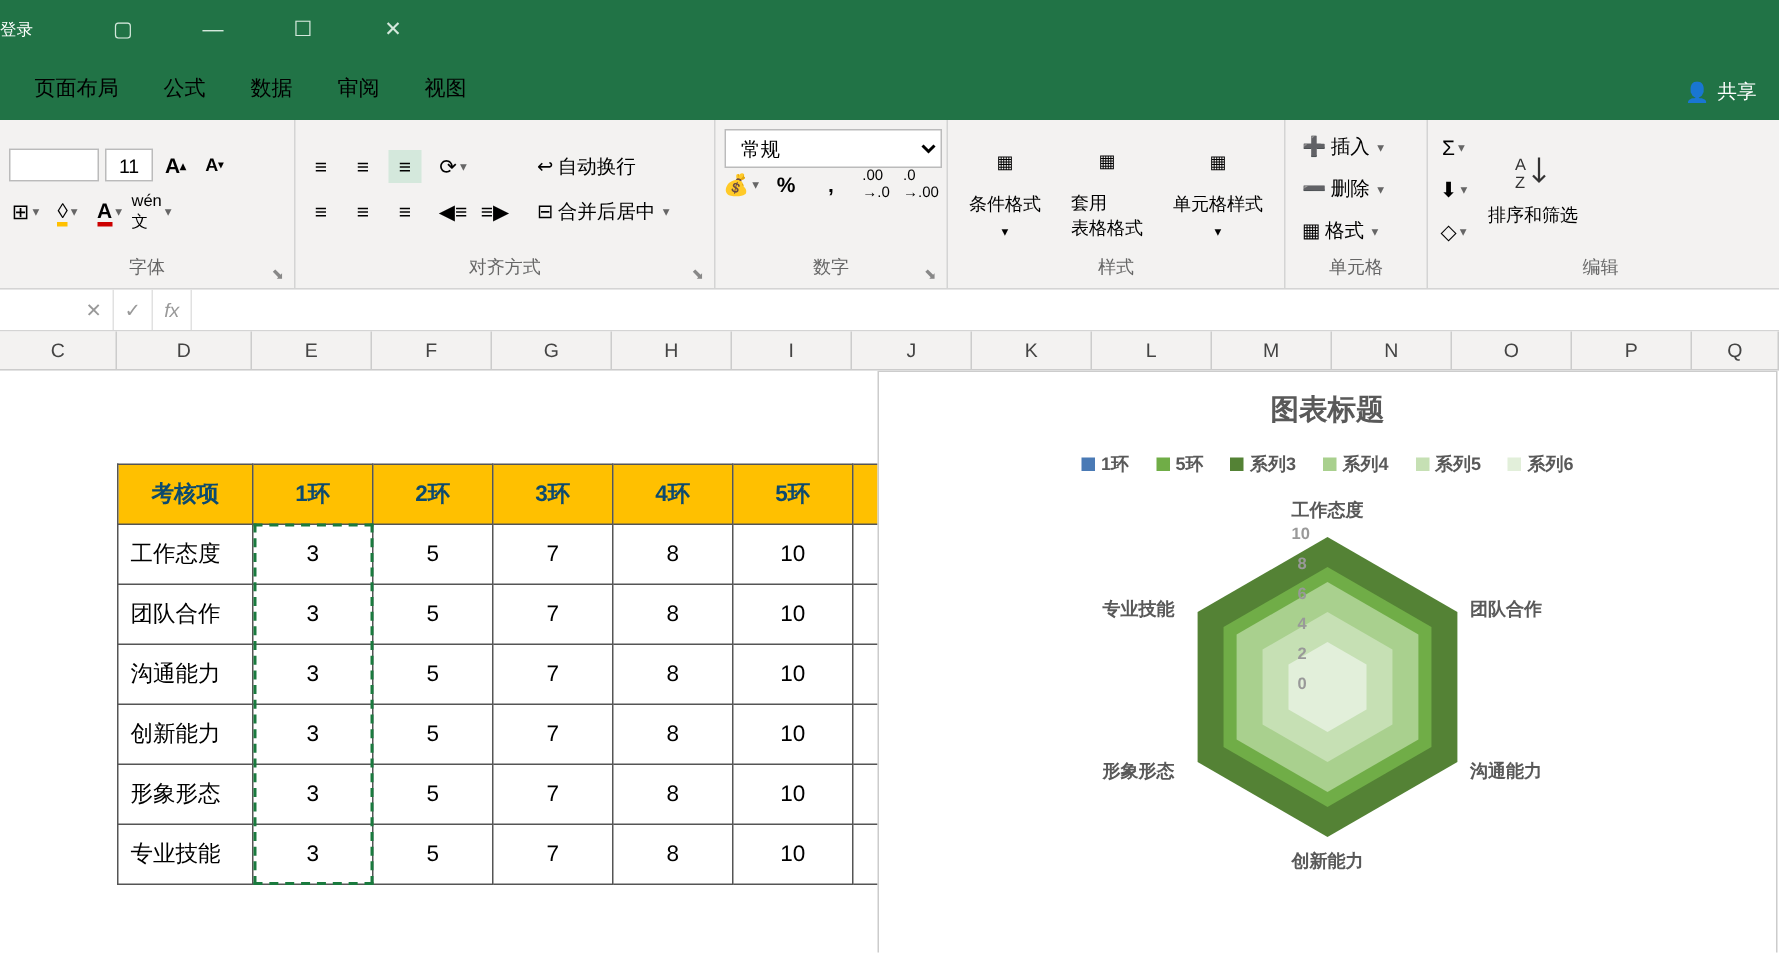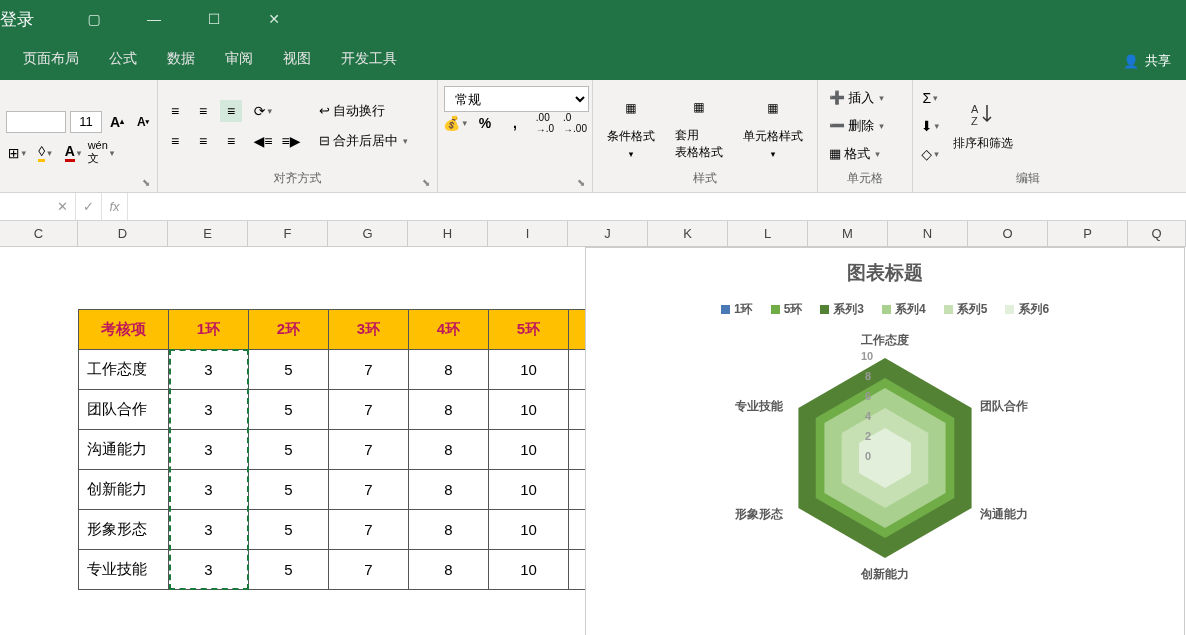--- a/index.html
+++ b/index.html
@@ -3,25 +3,25 @@
 <meta charset="utf-8">
 <style>
 * { box-sizing: border-box; margin: 0; padding: 0; font-family: "Microsoft YaHei", sans-serif; }
 body { background: #fff; width: 1186px; height: 635px; overflow: hidden; font-size: 13px; }
 
 
 .titlebar { background: #217346; height: 38px; display: flex; align-items: center; color: #fff; position: relative; }
 .title-text { flex: 1; text-align: center; font-size: 14px; color: #d4e8dc; }
 .titlebar-right { display: flex; align-items: center; gap: 20px; padding-right: 10px; }
 .win-ctrl { width: 40px; height: 38px; display: flex; align-items: center; justify-content: center; color: #d4e8dc; cursor: pointer; font-size: 14px; }
-.login-text { color: #fff; font-size: 17px; margin-right: 20px; }
+.login-text { color: #fff; font-size: 11px; margin-right: 20px; }
 
 
 .ribbon-tabs { background: #217346; height: 42px; display: flex; align-items: flex-end; padding-left: 8px; gap: 0; }
-.ribbon-tab { color: #e5e5e5; padding: 10px 15px 12px; font-size: 14px; cursor: pointer; }
+.ribbon-tab { color: #000000; padding: 10px 15px 12px; font-size: 14px; cursor: pointer; }
 .tell-me { color: #d4e8dc; display: flex; align-items: center; gap: 6px; padding: 10px 15px 12px; }
 .tell-me-bulb { width: 14px; height: 14px; border: 1.5px solid #d4e8dc; border-radius: 50%; position: relative; }
 .share-btn { margin-left: auto; color: #fff; padding: 10px 15px; display: flex; align-items: center; gap: 5px; }
 
 
 .ribbon { background: #f3f2f1; height: 113px; border-bottom: 1px solid #d4d4d4; display: flex; }
 .ribbon-group { border-right: 1px solid #d4d4d4; display: flex; flex-direction: column; padding: 4px 6px 2px; position: relative; }
 .ribbon-group-label { text-align: center; font-size: 12px; color: #666; padding: 3px 0; position: relative; }
 .ribbon-group-row { display: flex; align-items: center; gap: 4px; flex: 1; }
 .ribbon-group-col { display: flex; flex-direction: column; justify-content: center; gap: 3px; }
@@ -46,21 +46,21 @@
 
 .col-headers { height: 26px; display: flex; border-bottom: 1px solid #ccc; background: #f3f2f1; }
 .col-header { border-right: 1px solid #ccc; display: flex; align-items: center; justify-content: center; font-size: 13px; color: #444; }
 
 
 .sheet { position: relative; height: 388px; }
 
 
 .data-table { position: absolute; left: 78px; top: 62px; border-collapse: collapse; }
 .data-table th, .data-table td { border: 1px solid #555; padding: 0; height: 40px; width: 80px; text-align: center; font-size: 15px; }
-.data-table th { background: #ffc000; color: #be185d; font-weight: bold; }
+.data-table th { background: #ffc000; color: #0c4a6e; font-weight: bold; }
 .data-table td.name { text-align: left; padding-left: 8px; }
 
 
 .chart-box { position: absolute; left: 585px; top: 0; width: 600px; height: 433px; background: #fff; border: 1px solid #ccc; font-weight: bold; }
 .chart-title-el { text-align: center; font-size: 19px; color: #595959; margin-top: 12px; }
 .chart-legend { display: flex; justify-content: center; gap: 18px; margin-top: 15px; font-size: 12px; color: #595959; }
 .legend-item { display: flex; align-items: center; gap: 4px; }
 .legend-sw { width: 9px; height: 9px; }
 .radar-wrap { position: relative; width: 300px; height: 250px; margin: 10px auto 0; }
 .axis-label { position: absolute; font-size: 12px; color: #595959; white-space: nowrap; }
@@ -78,30 +78,29 @@
     <div class="win-ctrl">✕</div>
   </div>
 </div>
 
 <div class="ribbon-tabs">
   <div class="ribbon-tab">页面布局</div>
   <div class="ribbon-tab">公式</div>
   <div class="ribbon-tab">数据</div>
   <div class="ribbon-tab">审阅</div>
   <div class="ribbon-tab">视图</div>
-  <div class="ribbon-tab">开发工具</div>
   <div class="share-btn">
     <span>👤</span>
     <span>共享</span>
   </div>
 </div>
 
 <div class="ribbon">
 
-  <div class="ribbon-group" style="width:158px">
+  <div class="ribbon-group" style="width:197px">
     <div class="ribbon-group-row">
       <div class="ribbon-group-col">
         <div style="display:flex;gap:4px;align-items:center">
           <div style="width:60px;height:22px;border:1px solid #bbb;background:#fff"></div>
           <input class="font-size-input" value="11" style="">
           <div class="icon-box" style="font-weight:bold">A<sup style="font-size:8px">▴</sup></div>
           <div class="icon-box" style="font-weight:bold;font-size:12px">A<sup style="font-size:7px">▾</sup></div>
         </div>
         <div style="display:flex;gap:6px;align-items:center;margin-top:6px">
           <div class="icon-box dropdown-arrow">⊞</div>
@@ -110,20 +109,21 @@
             </div>
           <div class="icon-box dropdown-arrow">
               <span style="border-bottom:3px solid #c00;font-weight:bold">A</span>
             </div>
           <div class="icon-box dropdown-arrow">
               <span style="font-size:11px">wén<br>文</span>
             </div>
         </div>
       </div>
     </div>
+    <div class="ribbon-group-label">字体</div>
     <div class="launcher">⬊</div>
   </div>
 
   <div class="ribbon-group" style="width:280px">
     <div class="ribbon-group-row">
       <div class="ribbon-group-col" style="gap:8px">
         <div style="display:flex;gap:6px">
           <div class="icon-box">≡</div>
           <div class="icon-box">≡</div>
           <div class="icon-box" style="background:#d4e8dc">≡</div>
@@ -164,20 +164,21 @@
         <option>常规</option>
       </select>
       <div style="display:flex;gap:8px;align-items:center">
         <div class="icon-box dropdown-arrow">💰</div>
         <div class="icon-box" style="font-weight:bold">%</div>
         <div class="icon-box" style="font-weight:bold">,</div>
         <div class="icon-box" style="font-size:10px">.00<br>→.0</div>
         <div class="icon-box" style="font-size:10px">.0<br>→.00</div>
       </div>
     </div>
+    <div class="ribbon-group-label">数字</div>
     <div class="launcher">⬊</div>
   </div>
 
   <div class="ribbon-group" style="width:225px">
     <div class="ribbon-group-row">
       <div class="big-btn">
         <div class="big-btn-icon">▦</div>
         <span>条件格式</span>
         <span style="font-size:9px">▾</span>
       </div>

